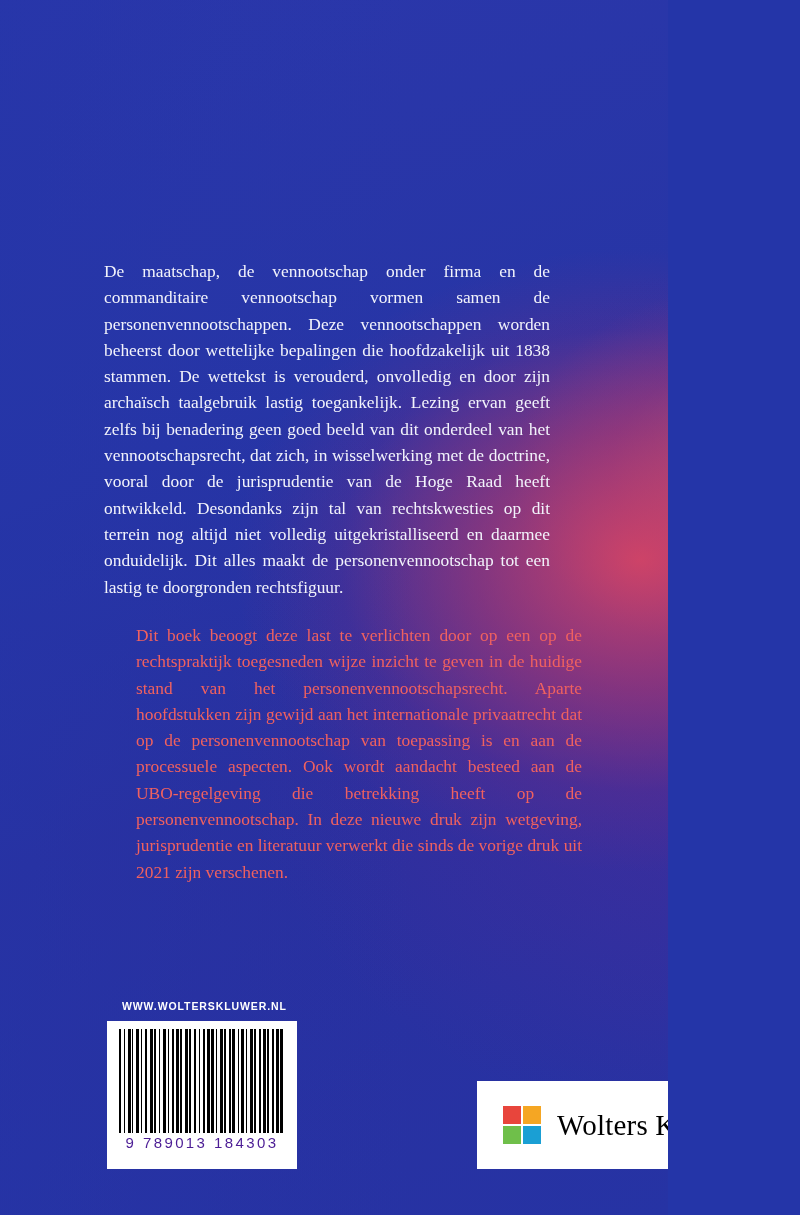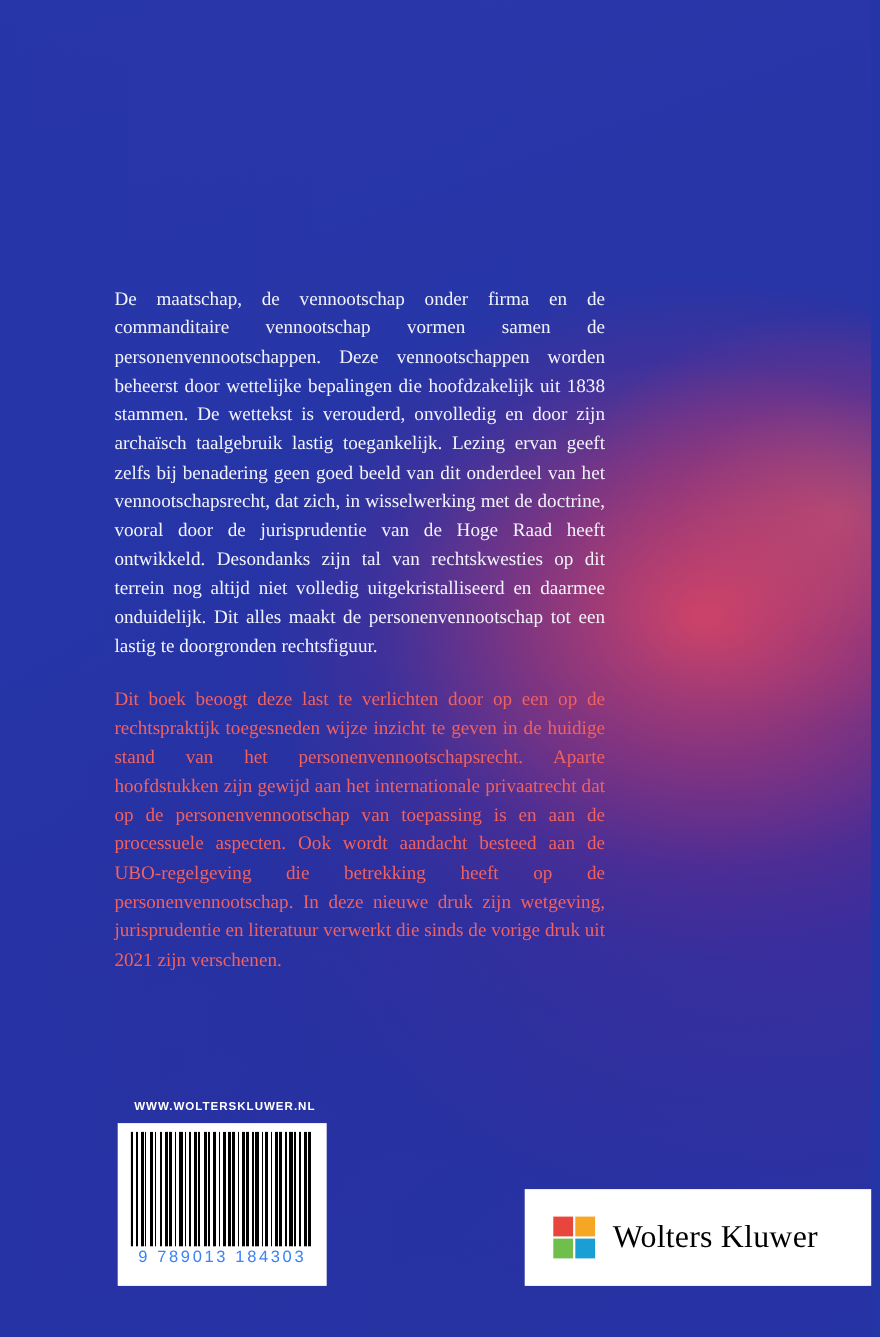--- a/index.html
+++ b/index.html
@@ -8,21 +8,21 @@
   }
   body {
     width: 800px;
     height: 1215px;
     overflow: hidden;
     font-family: "Liberation Serif", serif;
     background: #2435a8;
   }
   .cover {
     position: relative;
-    width: 792px;
+    width: 668px;
     height: 1215px;
     overflow: hidden;
     background:
       radial-gradient(ellipse 520px 400px at 640px 560px, rgba(226,70,96,0.85) 0%, rgba(190,58,104,0.55) 32%, rgba(120,45,130,0.25) 58%, rgba(40,55,170,0.0) 78%),
       radial-gradient(ellipse 330px 250px at 760px 470px, rgba(236,110,110,0.65) 0%, rgba(180,60,120,0.30) 45%, rgba(40,55,170,0.0) 75%),
       radial-gradient(ellipse 700px 620px at 720px 700px, rgba(96,40,150,0.45) 0%, rgba(45,50,165,0.0) 70%),
       linear-gradient(160deg, #2b37ab 0%, #2735a6 35%, #2a2f9e 60%, #2633a4 100%);
   }
   .cover::after {
     content: "";
@@ -41,20 +41,21 @@
     font-size: 17.4px;
     z-index: 3;
   }
   #blurb-primary {
     top: 258px;
     color: #f2f3fb;
   }
   #blurb-secondary {
     top: 622px;
     color: #f0615f;
+    margin-left: 32px;
   }
   .text-block p {
     margin: 0;
   }
   .url {
     position: absolute;
     left: 122px;
     top: 1000px;
     font-family: "Liberation Sans", sans-serif;
     font-size: 10.5px;
@@ -101,21 +102,21 @@
       #000 157px 160px, #fff 160px 161px, #000 161px 164px, #fff 164px 166px);
   }
   .barcode-digits {
     position: absolute;
     left: 10px;
     top: 113px;
     width: 170px;
     font-family: "Liberation Sans", sans-serif;
     font-size: 15px;
     letter-spacing: 2.4px;
-    color: #3b82f6;
+    color: #4c1d95;
     text-align: center;
   }
   .logo-panel {
     position: absolute;
     left: 477px;
     top: 1081px;
     width: 323px;
     height: 88px;
     background: #ffffff;
     display: flex;

